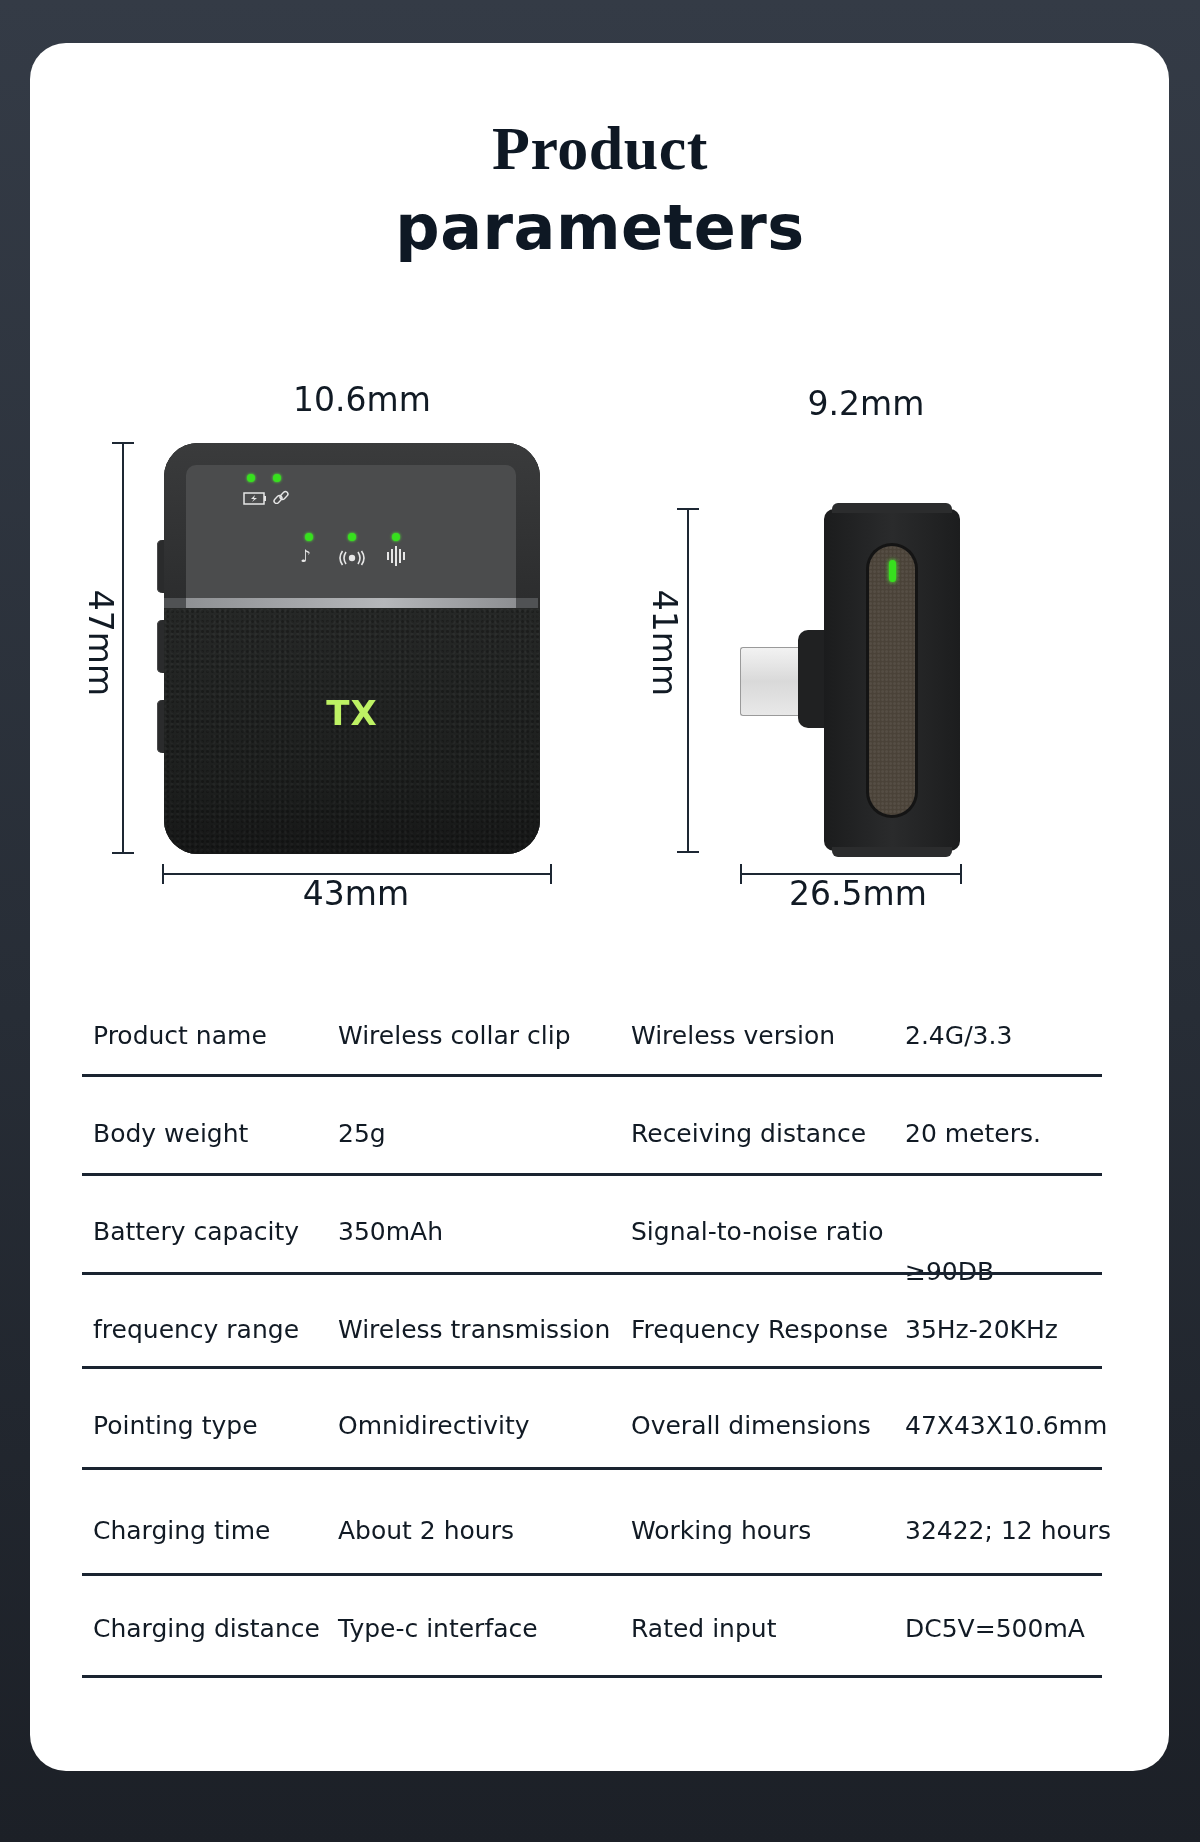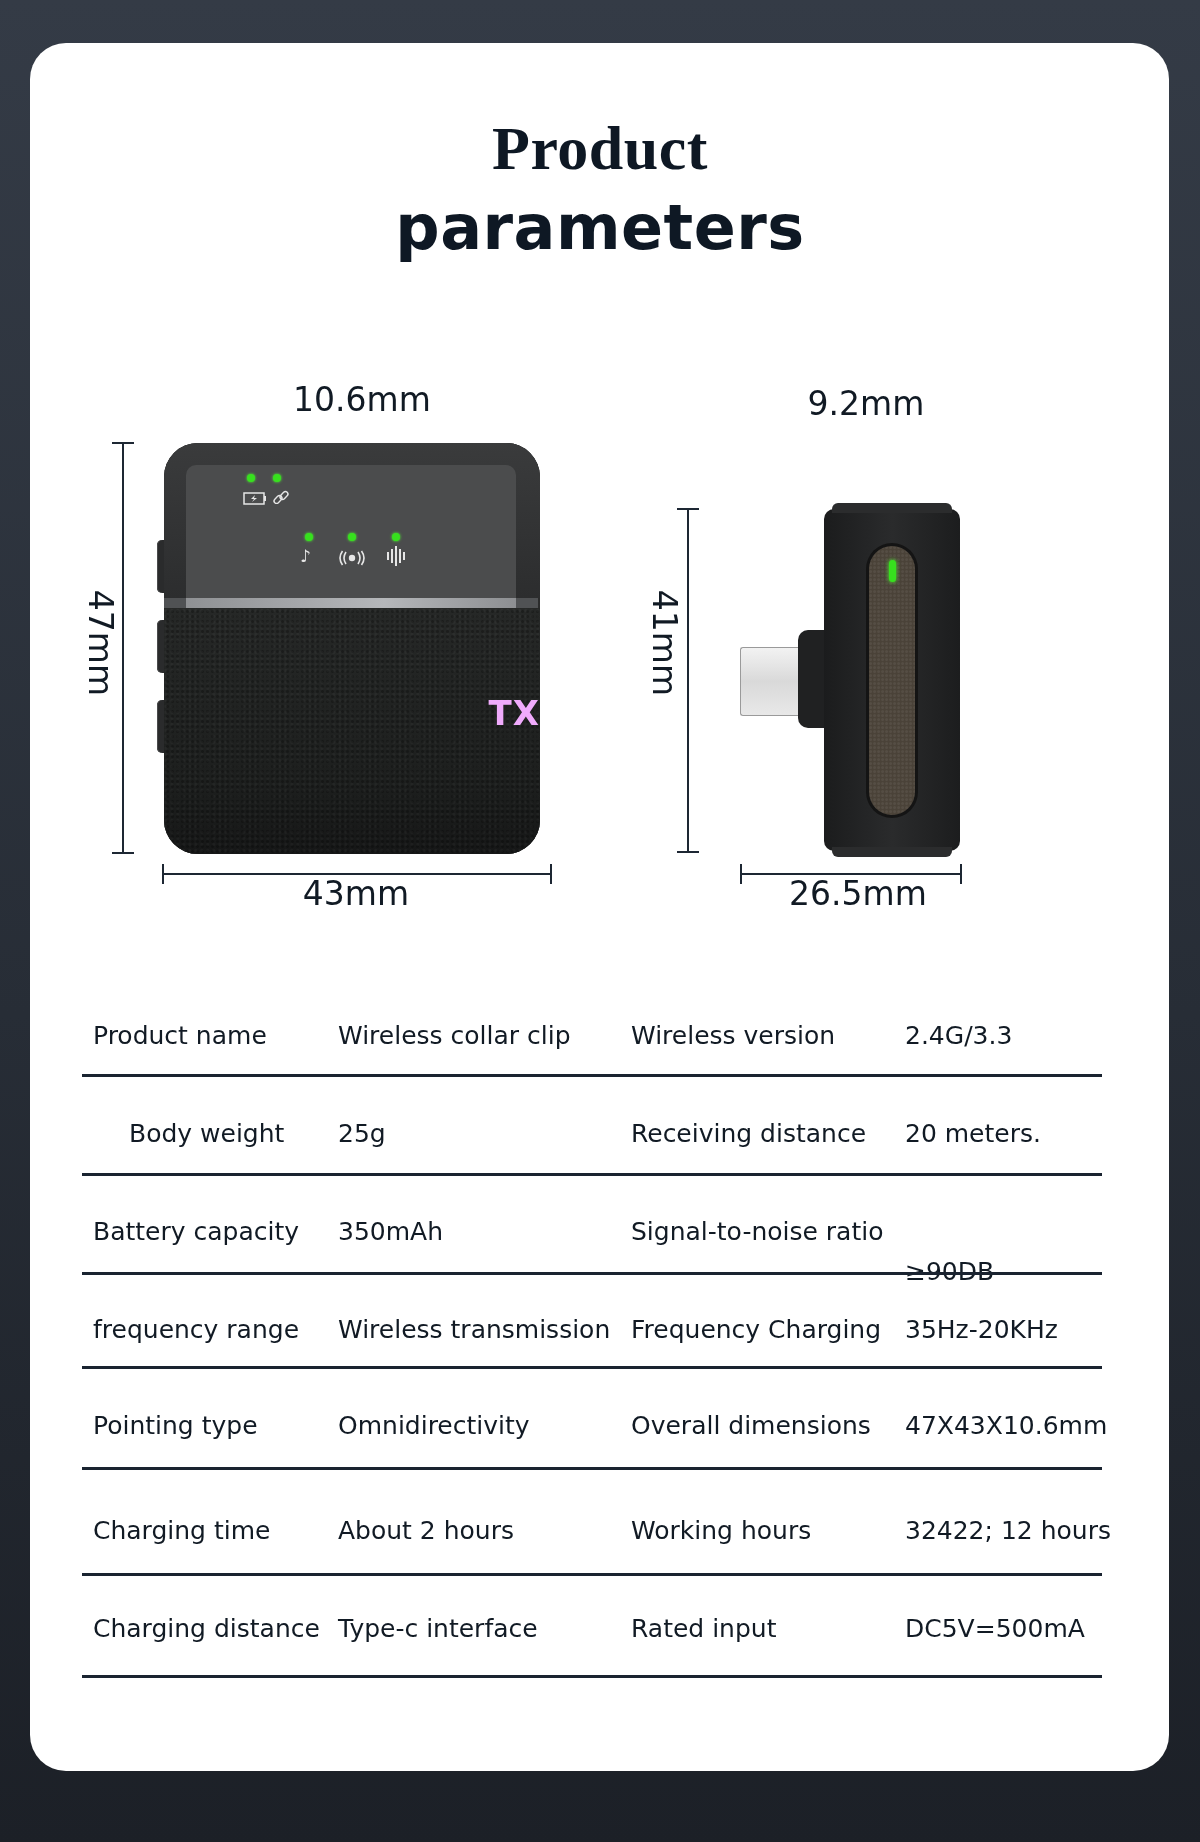--- a/index.html
+++ b/index.html
@@ -50,22 +50,22 @@
   }
   .tx-stripe-side { position: absolute; top: 155px; height: 10px; width: 22px; background: #505254; }
   .tx-leather {
     position: absolute; left: 0; top: 165px; width: 376px; height: 246px;
     background:
       radial-gradient(circle at 30% 40%, rgba(255,255,255,0.03) 0 1px, transparent 2px) 0 0/6px 6px,
       radial-gradient(circle at 70% 70%, rgba(0,0,0,0.25) 0 1px, transparent 2px) 0 0/5px 5px,
       linear-gradient(180deg, #262827 0%, #1d1f1e 70%, #161717 100%);
   }
   .tx-label {
-    position: absolute; left: 0; width: 376px; top: 250px; text-align: right;
-    color: #f0abfc; font-weight: bold; font-size: 34px; letter-spacing: 1px;
+    position: absolute; left: 0; width: 376px; top: 250px; text-align: center;
+    color: #bef264; font-weight: bold; font-size: 34px; letter-spacing: 1px;
   }
   .side-btn {
     position: absolute; left: 157px; width: 9px; height: 53px;
     background: #2a2b2c; border-radius: 5px 0 0 5px; box-shadow: inset 1px 0 0 #4a4b4c;
   }
   .led { position: absolute; width: 8px; height: 8px; border-radius: 50%; background: #37e01e; box-shadow: 0 0 3px #4dff2e; }
   .ico { position: absolute; color: #e8e8e8; font-size: 15px; line-height: 16px; }
 
   
   .rx-body {
@@ -173,35 +173,35 @@
 <div class="rx-strip"></div>
 <div class="rx-led"></div>
 
 <div>
   <div class="cell" style="left:93px; top:1021px;">Product name</div>
   <div class="cell" style="left:338px; top:1021px;">Wireless collar clip</div>
   <div class="cell" style="left:631px; top:1021px;">Wireless version</div>
   <div class="cell" style="left:905px; top:1021px;">2.4G/3.3</div>
   <div class="row-line" style="top:1074px;"></div>
 
-  <div class="cell" style="left:93px; top:1119px;margin-left:36px;">Body weight</div>
+  <div class="cell" style="left:93px; top:1119px;">Body weight</div>
   <div class="cell" style="left:338px; top:1119px;">25g</div>
   <div class="cell" style="left:631px; top:1119px;">Receiving distance</div>
   <div class="cell" style="left:905px; top:1119px;">20 meters.</div>
   <div class="row-line" style="top:1173px;"></div>
 
   <div class="cell" style="left:93px; top:1217px;">Battery capacity</div>
   <div class="cell" style="left:338px; top:1217px;">350mAh</div>
   <div class="cell" style="left:631px; top:1217px;">Signal-to-noise ratio</div>
   <div class="cell" style="left:905px; top:1217px;margin-top:40px;">≥90DB</div>
   <div class="row-line" style="top:1272px;"></div>
 
   <div class="cell" style="left:93px; top:1315px;">frequency range</div>
   <div class="cell" style="left:338px; top:1315px;">Wireless transmission</div>
-  <div class="cell" style="left:631px; top:1315px;">Frequency Charging</div>
+  <div class="cell" style="left:631px; top:1315px;">Frequency Response</div>
   <div class="cell" style="left:905px; top:1315px;">35Hz-20KHz</div>
   <div class="row-line" style="top:1366px;"></div>
 
   <div class="cell" style="left:93px; top:1411px;">Pointing type</div>
   <div class="cell" style="left:338px; top:1411px;">Omnidirectivity</div>
   <div class="cell" style="left:631px; top:1411px;">Overall dimensions</div>
   <div class="cell" style="left:905px; top:1411px;">47X43X10.6mm</div>
   <div class="row-line" style="top:1467px;"></div>
 
   <div class="cell" style="left:93px; top:1516px;">Charging time</div>

